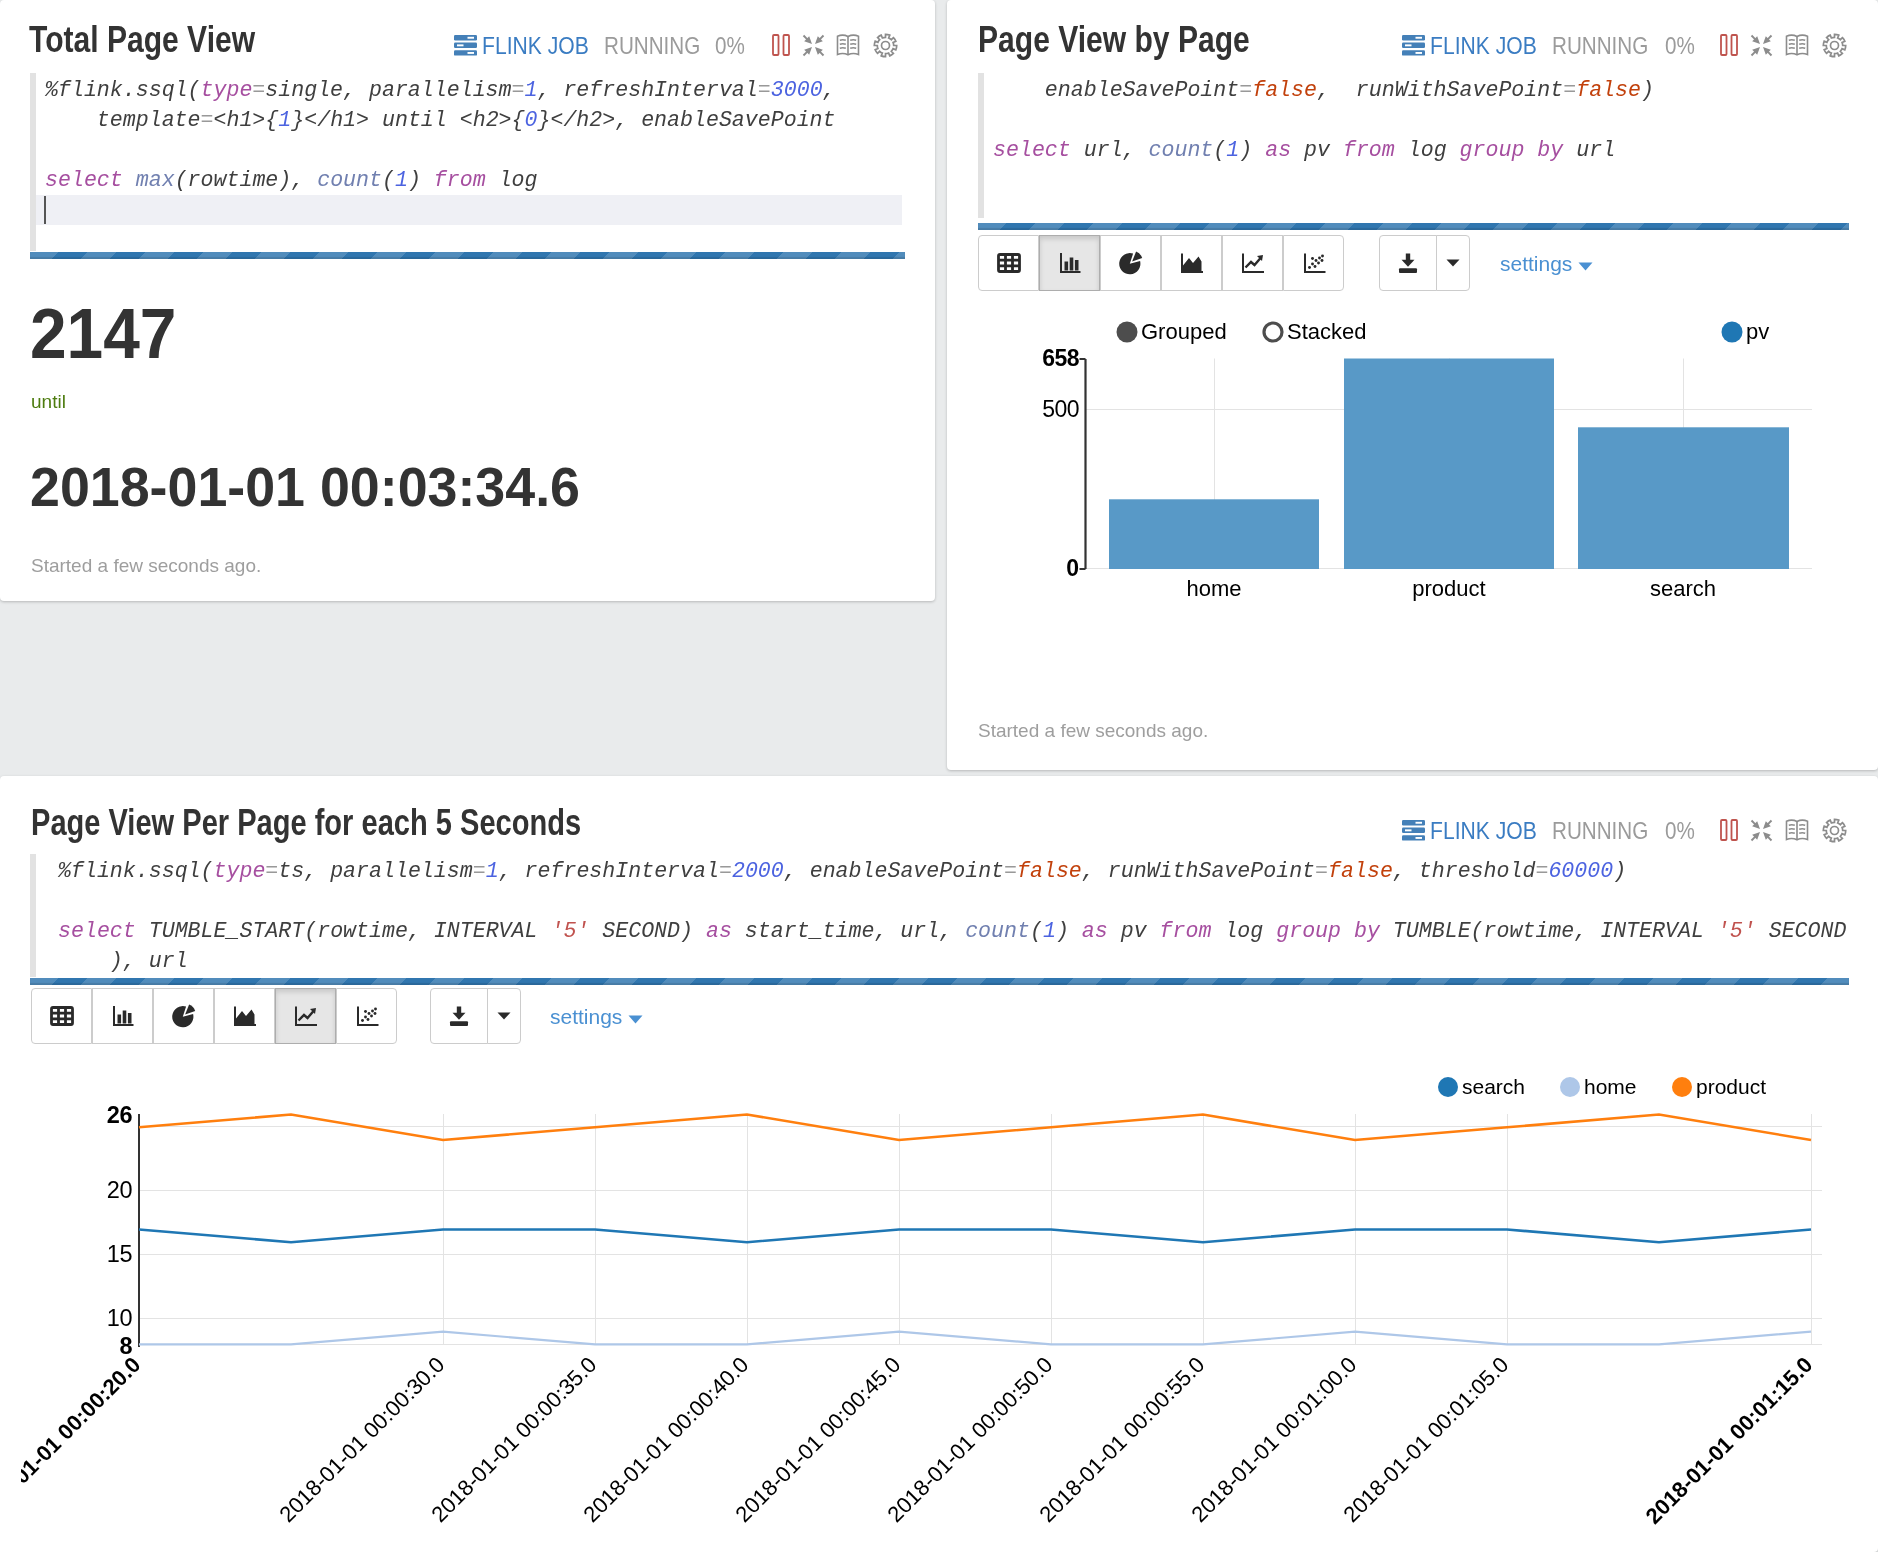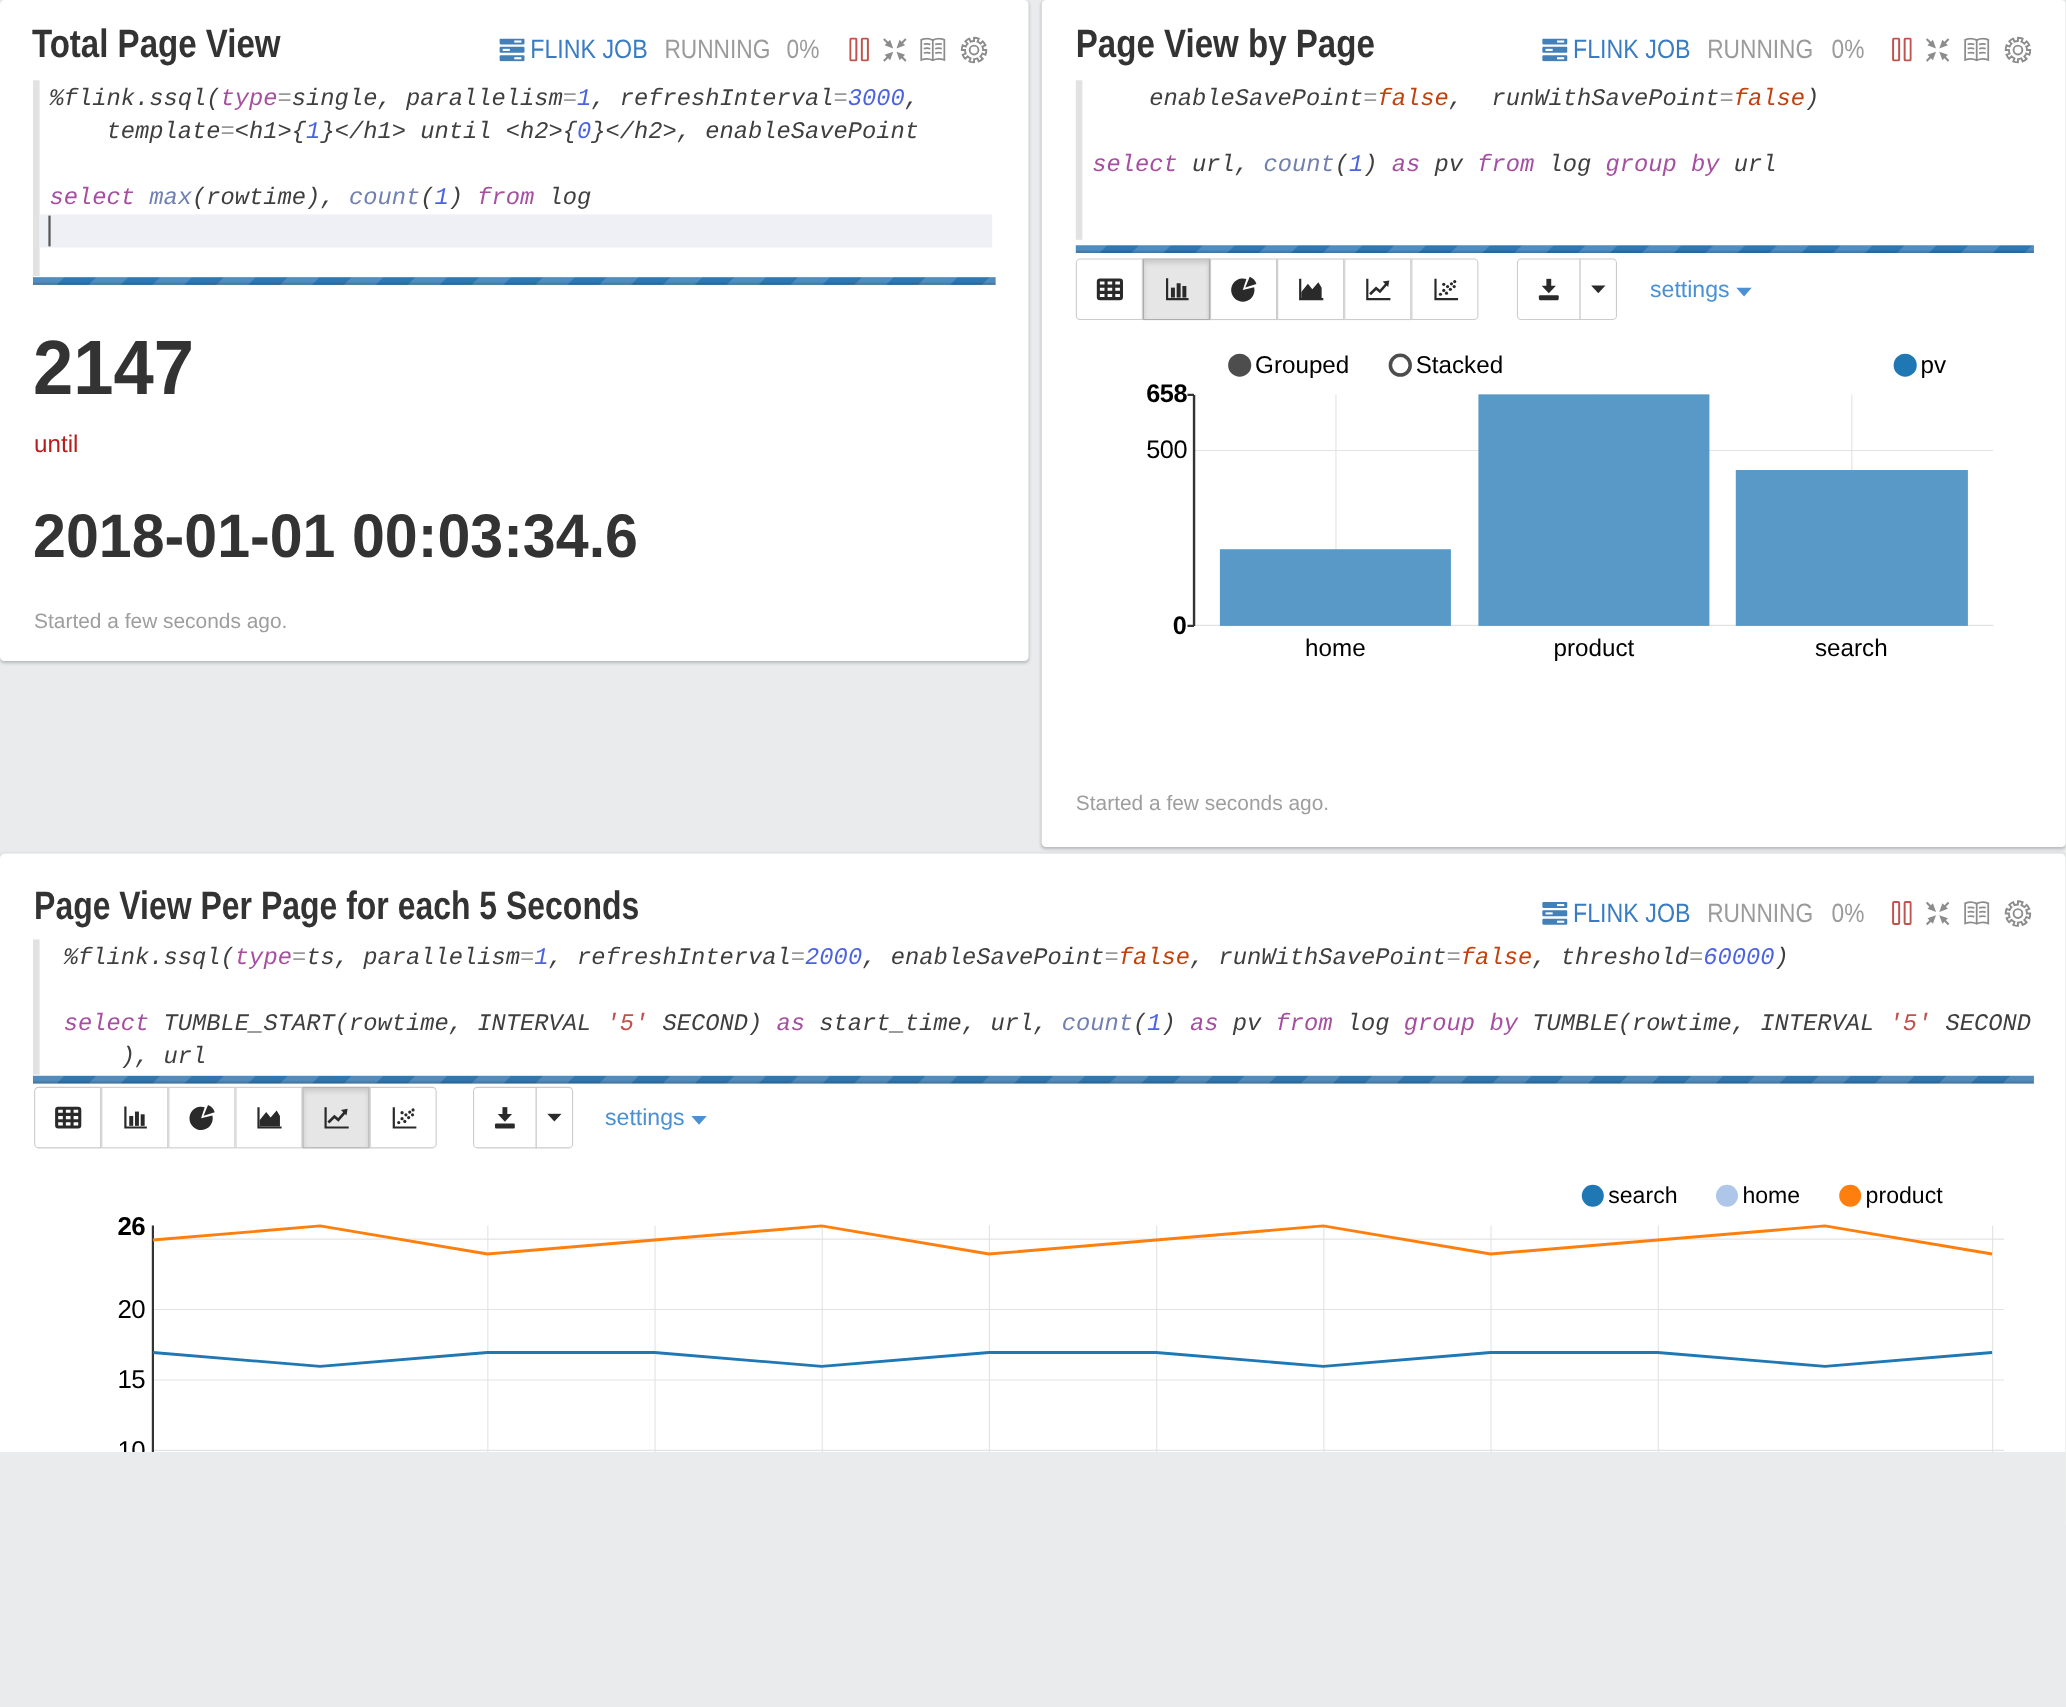--- a/index.html
+++ b/index.html
@@ -1,17 +1,17 @@
 <!DOCTYPE html>
 <html><head>
 <meta charset="utf-8">
 <style>
 html,body{margin:0;padding:0;}
 body{width:1878px;height:1552px;overflow:hidden;background:#e9ebec;font-family:"Liberation Sans",sans-serif;}
-#page{position:relative;width:1878px;height:1320px;overflow:hidden;}
+#page{position:relative;width:1878px;height:1552px;overflow:hidden;}
 .card{position:absolute;background:#fff;border-radius:4px;box-shadow:0 1px 3px rgba(0,0,0,.22);}
 .abs{position:absolute;}
 .title{font-weight:bold;color:#333;font-size:36px;line-height:36px;white-space:nowrap;transform:scaleX(.835);transform-origin:0 0;}
 .meta{white-space:nowrap;font-size:24px;line-height:24px;}
 .mjob{color:#3a7cc2;transform:scaleX(.88);transform-origin:0 50%;}
 .mgray{color:#9b9b9b;transform:scaleX(.86);transform-origin:0 50%;}
 .code{font-family:"Liberation Mono",monospace;font-size:21.6px;line-height:30px;color:#3f3f3f;}
 .code>div{white-space:pre;height:30px;font-style:italic;}
 .kw{color:#a64fa0;}
 .fn{color:#7180b0;}
@@ -91,21 +91,21 @@
   <div class="activeline" style="left:36px;top:195px;width:866px;height:30px;"></div>
   <div class="abs" style="left:44px;top:196px;width:2px;height:28px;background:#555;"></div>
   <div class="abs code" style="left:45px;top:75px;">
     <div>%flink.ssql(<span class="kw">type</span><span class="eq">=</span>single, parallelism<span class="eq">=</span><span class="nb">1</span>, refreshInterval<span class="eq">=</span><span class="nb">3000</span>,</div>
     <div>    template<span class="eq">=</span>&lt;h1&gt;{<span class="nb">1</span>}&lt;/h1&gt; until &lt;h2&gt;{<span class="nb">0</span>}&lt;/h2&gt;, enableSavePoint</div>
     <div>&nbsp;</div>
     <div><span class="kw">select</span> <span class="fn">max</span>(rowtime), <span class="fn">count</span>(<span class="nb">1</span>) <span class="kw">from</span> log</div>
   </div>
   <div class="pbar" style="left:30px;top:252px;width:875px;"></div>
   <div class="abs" style="left:30px;top:299px;font-size:70px;line-height:70px;font-weight:bold;color:#333;transform:scaleX(.94);transform-origin:0 0;">2147</div>
-  <div class="abs" style="left:31px;top:391px;font-size:22px;color:#b91c1c;">until</div>
+  <div class="abs" style="left:31px;top:391px;font-size:19px;color:#4d7c0f;">until</div>
   <div class="abs" style="left:30px;top:459px;font-size:56px;line-height:56px;font-weight:bold;color:#333;transform:scaleX(.96);transform-origin:0 0;">2018-01-01 00:03:34.6</div>
   <div class="abs gray19" style="left:31px;top:555px;">Started a few seconds ago.</div>
 
   <div class="abs title" style="left:978px;top:22px;">Page View by Page</div>
   <svg class="abs" style="left:1402px;top:35px;" width="23" height="21" viewBox="0 0 23 21">
 <g fill="#4480b8">
 <rect x="0" y="0" width="23" height="5.4" rx="1.2"></rect>
 <rect x="0" y="7.6" width="23" height="5.4" rx="1.2"></rect>
 <rect x="0" y="15.2" width="23" height="5.4" rx="1.2"></rect>
 </g>

